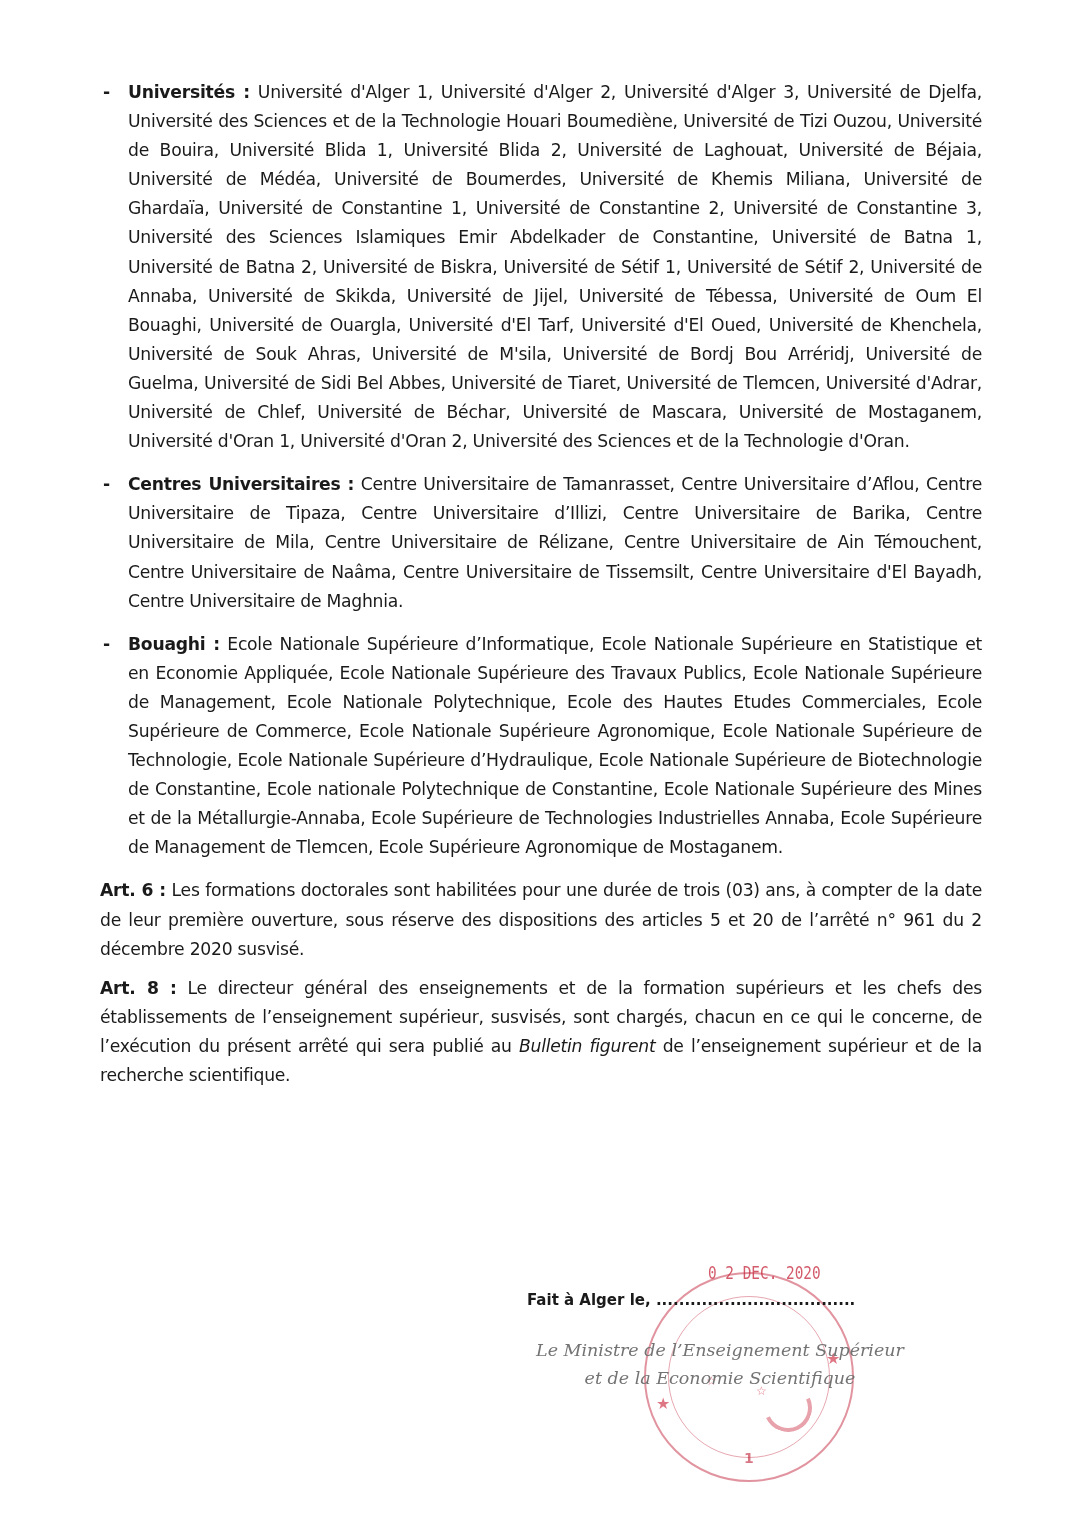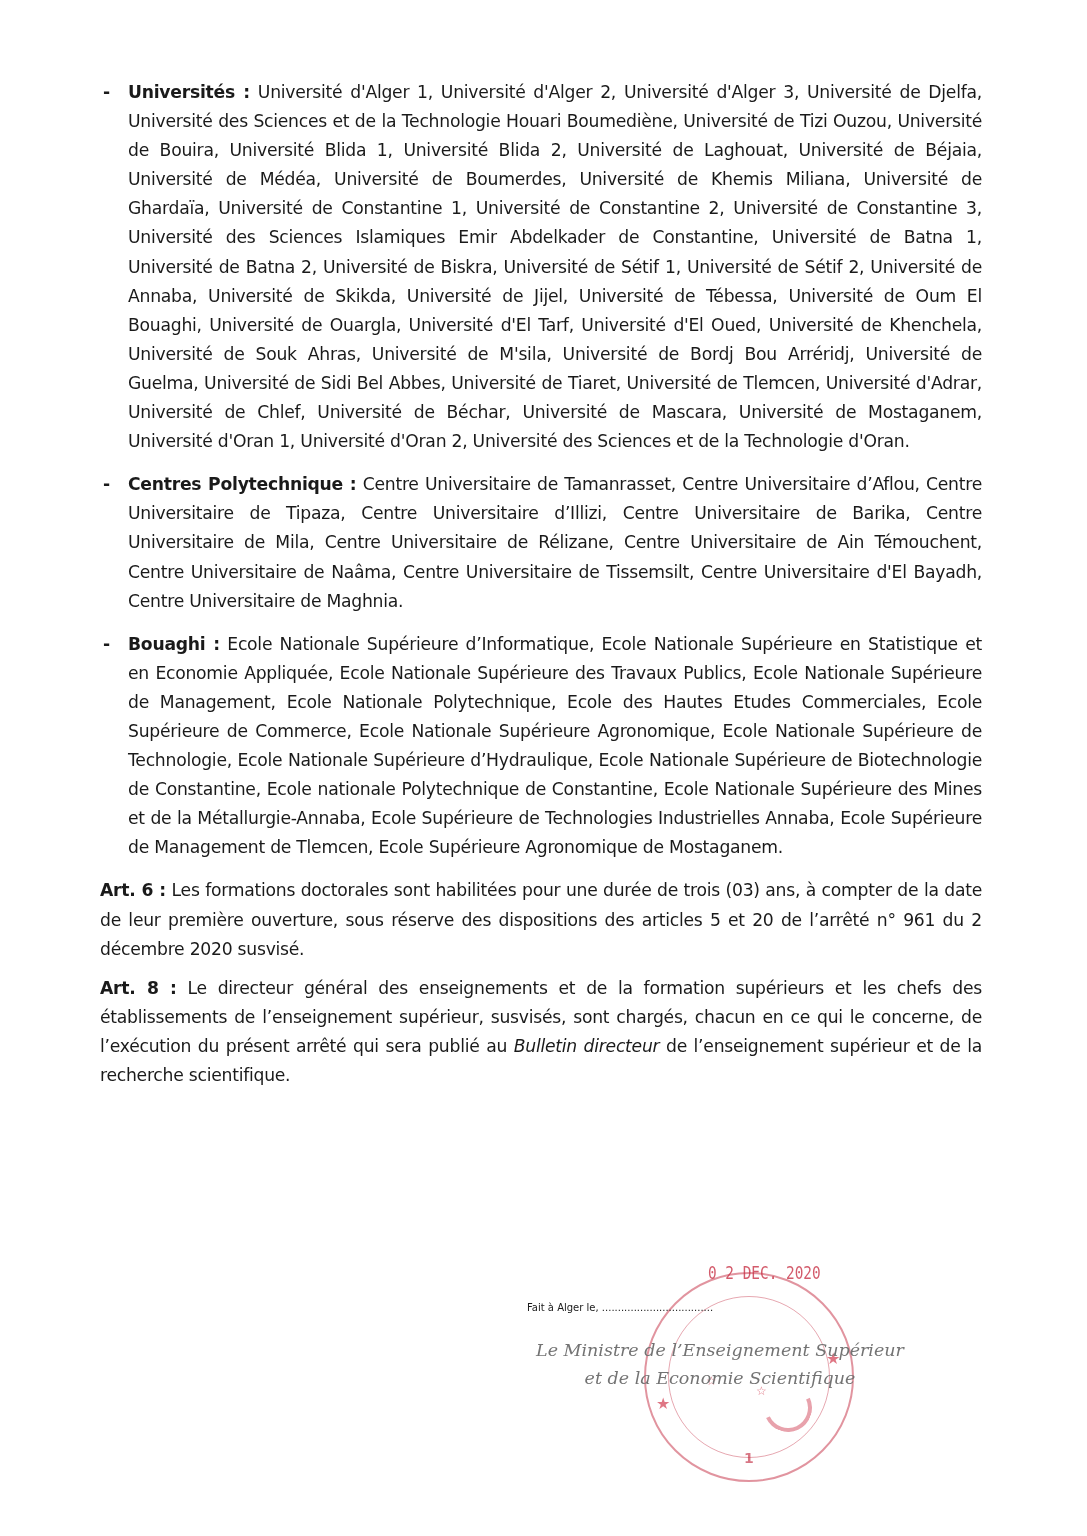--- a/index.html
+++ b/index.html
@@ -17,21 +17,21 @@
     }
     .bullet .dash { position: absolute; left: 3px; top: 0; font-weight: bold; }
     .bullet .head { font-weight: bold; }
     .art { text-align: justify; margin-bottom: 10px; }
     .art .head { font-weight: bold; }
     .art .ital { font-style: italic; }
     .sign {
       position: absolute; left: 480px; top: 1290px; width: 480px;
     }
     .fait {
-      position: absolute; left: 47px; top: 12px; font-weight: normal; font-size: 10px;
+      position: absolute; left: 47px; top: 1px; font-weight: bold; font-size: 15px;
       white-space: nowrap;
     }
     .minister {
       position: absolute; left: 0; top: 46px; width: 480px; text-align: center;
       font-family: "DejaVu Serif", serif; font-style: italic; font-size: 17.5px;
       line-height: 28px; color: #737373;
     }
     .stamp {
       position: absolute; left: 644px; top: 1272px; width: 210px; height: 210px;
       border-radius: 50%; border: 2px solid rgba(200,60,80,0.55);
@@ -61,39 +61,39 @@
   <div class="content">
 
     <div class="bullet">
       <span class="dash">-</span>
       <span class="head">Universités :</span>
       <span>Université d'Alger 1, Université d'Alger 2, Université d'Alger 3, Université de Djelfa, Université des Sciences et de la Technologie Houari Boumediène, Université de Tizi Ouzou, Université de Bouira, Université Blida 1, Université Blida 2, Université de Laghouat, Université de Béjaia, Université de Médéa, Université de Boumerdes, Université de Khemis Miliana, Université de Ghardaïa, Université de Constantine 1, Université de Constantine 2, Université de Constantine 3, Université des Sciences Islamiques Emir Abdelkader de Constantine, Université de Batna 1, Université de Batna 2, Université de Biskra, Université de Sétif 1, Université de Sétif 2, Université de Annaba, Université de Skikda, Université de Jijel, Université de Tébessa, Université de Oum El Bouaghi, Université de Ouargla, Université d'El Tarf, Université d'El Oued, Université de Khenchela, Université de Souk Ahras, Université de M'sila, Université de Bordj Bou Arréridj, Université de Guelma, Université de Sidi Bel Abbes, Université de Tiaret, Université de Tlemcen, Université d'Adrar, Université de Chlef, Université de Béchar, Université de Mascara, Université de Mostaganem, Université d'Oran 1, Université d'Oran 2, Université des Sciences et de la Technologie d'Oran.</span>
     </div>
 
     <div class="bullet">
       <span class="dash">-</span>
-      <span class="head">Centres Polytechnique :</span>
+      <span class="head">Centres Universitaires :</span>
       <span>Centre Universitaire de Tamanrasset, Centre Universitaire d’Aflou, Centre Universitaire de Tipaza, Centre Universitaire d’Illizi, Centre Universitaire de Barika, Centre Universitaire de Mila, Centre Universitaire de Rélizane, Centre Universitaire de Ain Témouchent, Centre Universitaire de Naâma, Centre Universitaire de Tissemsilt, Centre Universitaire d'El Bayadh, Centre Universitaire de Maghnia.</span>
     </div>
 
     <div class="bullet">
       <span class="dash">-</span>
       <span class="head">Bouaghi :</span>
       <span>Ecole Nationale Supérieure d’Informatique, Ecole Nationale Supérieure en Statistique et en Economie Appliquée, Ecole Nationale Supérieure des Travaux Publics, Ecole Nationale Supérieure de Management, Ecole Nationale Polytechnique, Ecole des Hautes Etudes Commerciales, Ecole Supérieure de Commerce, Ecole Nationale Supérieure Agronomique, Ecole Nationale Supérieure de Technologie, Ecole Nationale Supérieure d’Hydraulique, Ecole Nationale Supérieure de Biotechnologie de Constantine, Ecole nationale Polytechnique de Constantine, Ecole Nationale Supérieure des Mines et de la Métallurgie-Annaba, Ecole Supérieure de Technologies Industrielles Annaba, Ecole Supérieure de Management de Tlemcen, Ecole Supérieure Agronomique de Mostaganem.</span>
     </div>
 
 
     <div class="art">
       <span class="head">Art. 6 :</span>
       <span>Les formations doctorales sont habilitées pour une durée de trois (03) ans, à compter de la date de leur première ouverture, sous réserve des dispositions des articles 5 et 20 de l’arrêté n° 961 du 2 décembre 2020 susvisé.</span>
     </div>
 
     <div class="art">
       <span class="head">Art. 8 :</span>
-      <span>Le directeur général des enseignements et de la formation supérieurs et les chefs des établissements de l’enseignement supérieur, susvisés, sont chargés, chacun en ce qui le concerne, de l’exécution du présent arrêté qui sera publié au </span><span class="ital">Bulletin directeur</span><span> de l’enseignement supérieur et de la recherche scientifique.</span>
+      <span>Le directeur général des enseignements et de la formation supérieurs et les chefs des établissements de l’enseignement supérieur, susvisés, sont chargés, chacun en ce qui le concerne, de l’exécution du présent arrêté qui sera publié au </span><span class="ital">Bulletin figurent</span><span> de l’enseignement supérieur et de la recherche scientifique.</span>
     </div>
   </div>
 
   <div class="stamp">
     <div class="inner"></div>
     <span class="star" style="left:10px;top:120px;">★</span>
     <span class="star" style="left:180px;top:75px;">★</span>
     <span class="star" style="left:60px;top:100px;font-size:12px;">☆</span>
     <span class="star" style="left:110px;top:110px;font-size:12px;">☆</span>
     <div class="crescent"></div>

